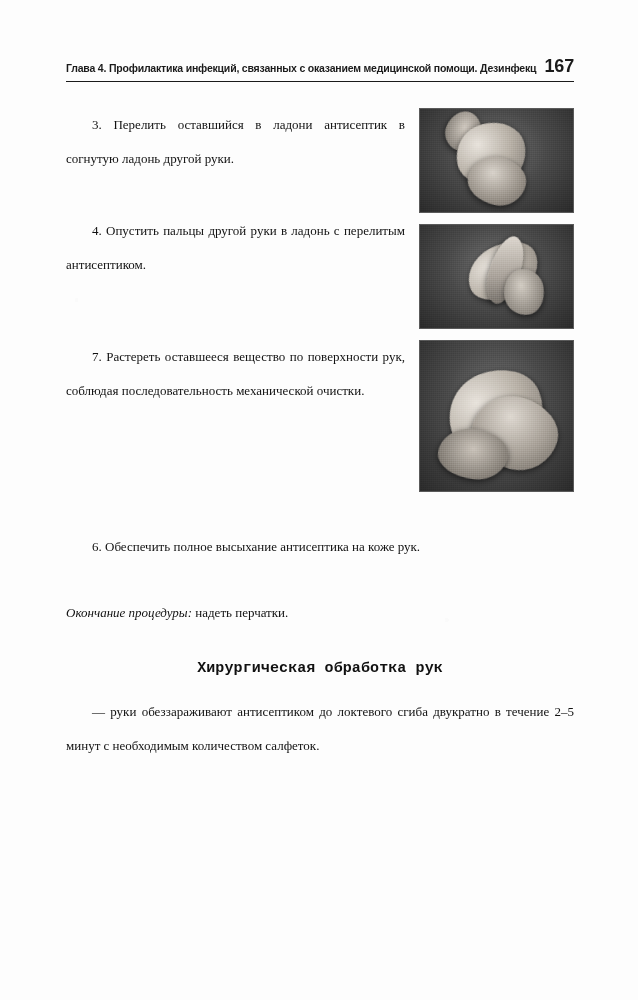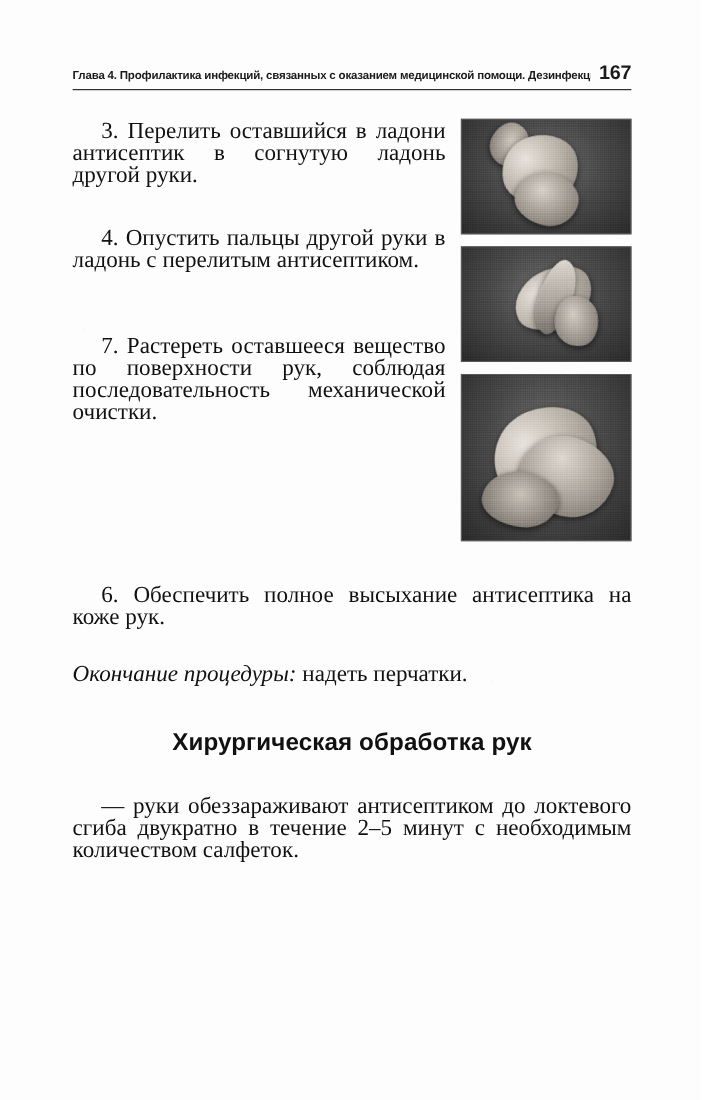--- a/index.html
+++ b/index.html
@@ -112,44 +112,44 @@
                 background: radial-gradient(ellipse at 45% 35%, #d2ccc3 0%, #928c84 65%, #615c57 100%); }
   
   .p3 .hand.a { left: 28px; top: 30px; width: 96px; height: 84px; transform: rotate(-22deg); }
   .p3 .hand.b { left: 52px; top: 56px; width: 86px; height: 72px; transform: rotate(16deg);
                 background: radial-gradient(ellipse at 40% 30%, #ded8d0 0%, #a59e95 55%, #6c6760 100%); }
   .p3 .hand.c { left: 18px; top: 88px; width: 70px; height: 50px; transform: rotate(6deg);
                 background: radial-gradient(ellipse at 50% 40%, #c9c2b9 0%, #857f77 70%, #575350 100%); }
 
   p {
     margin: 0 0 0 0;
-    font-size: 21px;
-    line-height: 20px;
+    font-size: 13px;
+    line-height: 34px;
     text-align: justify;
     text-justify: inter-word;
     hyphens: manual;
   }
   p.indent { text-indent: 26px; }
   .step { margin-bottom: 22px; }
   .step.s1 { margin-top: 2px; }
   .step.s2 { margin-top: 38px; }
   .step.s3 { margin-top: 58px; }
 
   .after-photos { clear: both; padding-top: 28px; }
   .step6 { margin-bottom: 32px; }
-  .closing { margin-bottom: 40px; }
+  .closing { margin-bottom: 30px; }
   .closing i { font-style: italic; }
 
   h2.section {
     clear: both;
-    font-family: Liberation Sans, sans-serif;
+    font-family: Liberation Mono, monospace;
     font-weight: bold;
-    font-size: 22px;
+    font-size: 15px;
     text-align: center;
-    margin: 0 0 34px 0;
+    margin: 0 0 18px 0;
     letter-spacing: 0.1px;
   }
   .body-par { margin-bottom: 4px; }
   .dash-par { text-indent: 26px; margin-bottom: 2px; }
 </style>
 </head>
 <body>
 
 <div class="page">
   <div class="content">

